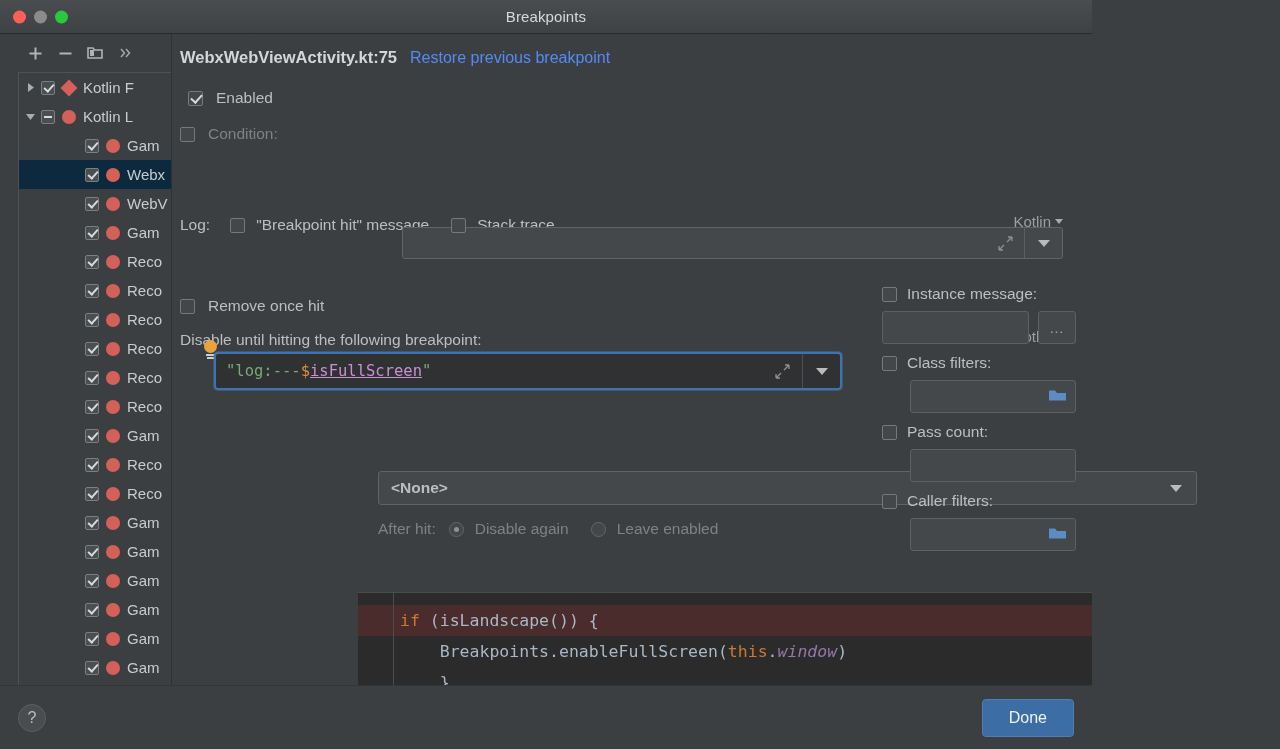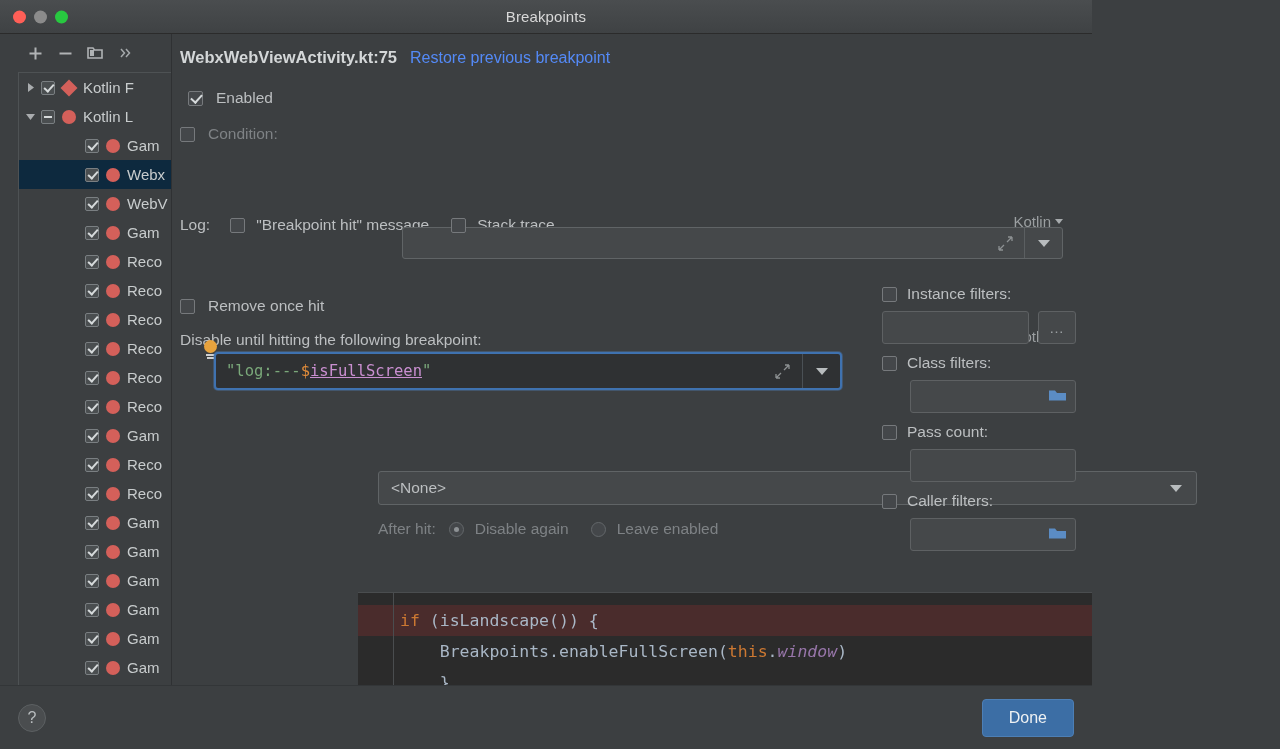--- a/index.html
+++ b/index.html
@@ -507,39 +507,39 @@
               <span class="caret-big"></span>
             </div>
         </div>
 
         <div class="row-f gap12" style="margin:63px 0 0 8px;">
           <span class="check"></span>
           <span class="lbl">Remove once hit</span>
         </div>
 
         <div style="margin:16px 0 0 8px;" class="lbl">Disable until hitting the following breakpoint:</div>
-        <div class="field" style="position:absolute; left:206px; width:819px; top:437px; height:34px; display:flex; align-items:center;">
+        <div class="field" style="position:absolute; left:206px; width:819px; top:437px; height:34px; display:flex; align-items:center;font-weight:bold;">
           <span class="lbl" style="padding-left:12px; flex:1;">&lt;None&gt;</span>
           <span class="caret-big" style="margin-right:14px;"></span>
         </div>
 
         <div class="row-f" style="position:absolute; left:206px; top:486px; gap:0;">
           <span class="lbl dim">After hit:</span>
           <span class="radio dim on" style="margin-left:13px;"></span>
           <span class="lbl dim" style="margin-left:11px;">Disable again</span>
           <span class="radio dim" style="margin-left:22px;"></span>
           <span class="lbl dim" style="margin-left:11px;">Leave enabled</span>
         </div>
 
         <div class="filters" style="top:251px;">
 
           <div class="f-block">
             <div class="f-head">
               <span class="check"></span>
-              <span class="lbl">Instance filters:</span>
+              <span class="lbl">Instance message:</span>
             </div>
             <div class="f-row" style="padding-left:0;">
               <div class="f-input">
                 <span style="padding-left:8px; line-height:31px; color:#c8cccd; font-size:14px;"></span>
               </div>
               <div class="f-btn">
                   <span>…</span>
                 </div>
             </div>
           </div>

